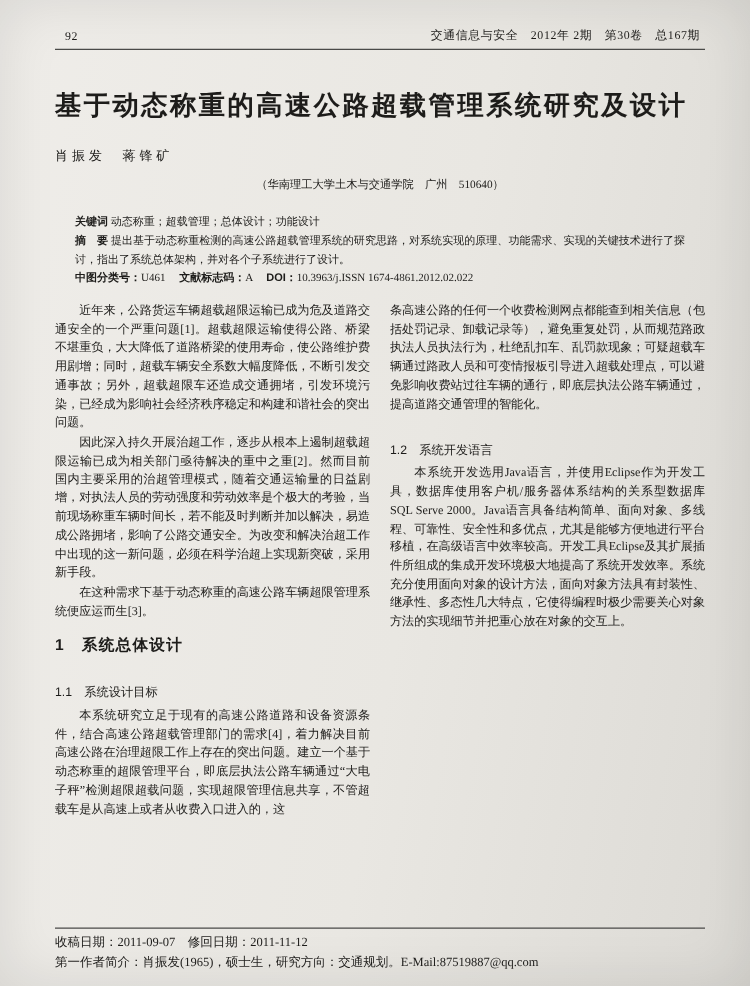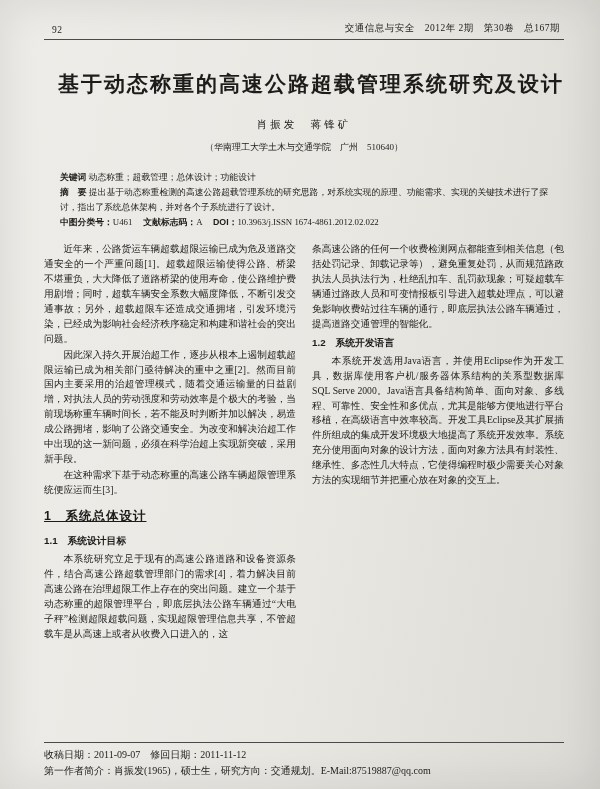--- a/index.html
+++ b/index.html
@@ -14,41 +14,41 @@
     padding:20px 36px 12px 44px;
     background:linear-gradient(100deg,#efede9 0%,#e9e7e2 55%,#dcdad5 100%);
     box-shadow:inset 0 0 46px rgba(0,0,0,.10);
   }
   .header {
     display:flex; justify-content:space-between; align-items:flex-end;
     font-size:9.5px; padding:2px 4px 4px 8px; letter-spacing:.5px;gap:27px;
   }
   .header-rule { border-top:1.2px solid #4a4a48; margin:0 0 2px 0; }
   .title {
-    text-align:right;
+    text-align:left;
     font-family:"Liberation Sans","DejaVu Sans",sans-serif;
     font-weight:bold; font-size:21px; letter-spacing:2px;
     margin:30px 0 20px 0;
   }
-  .authors { text-align:center; font-size:10.5px; letter-spacing:3px; margin-bottom:9px; }
+  .authors { font-size:10.5px; letter-spacing:3px; margin-bottom:9px; }
   .affiliation { text-align:center; font-size:9px; margin-bottom:16px; }
   .abstract { padding:0 16px; font-size:8.8px; line-height:1.62; text-align:justify; }
   .abstract p { margin-bottom:1px; }
   .abstract b { font-family:"Liberation Sans","DejaVu Sans",sans-serif; }
   .columns { display:flex; gap:16px; margin-top:13px; }
   .col { flex:1; min-width:0; font-size:9.7px; line-height:1.54; text-align:justify; }
   .body-p { text-indent:2em; margin-bottom:1px; }
   .body-p.cont { text-indent:0; }
   .sec {
     font-family:"Liberation Sans","DejaVu Sans",sans-serif;
-    font-size:12.5px; font-weight:bold; margin:9px 0 7px 0; letter-spacing:1px;text-decoration:underline;
+    font-size:12.5px; font-weight:bold; margin:9px 0 7px 0; letter-spacing:1px;
   }
   .subsec {
     font-family:"Liberation Sans","DejaVu Sans",sans-serif;
-    font-size:9.8px; font-weight:bold; margin:3px 0 4px 0;
+    font-size:9.8px; font-weight:normal; margin:21px 0 4px 0;
   }
   .footnote {
     position:absolute; left:44px; right:36px; bottom:11px;
     border-top:1px solid #4a4a48; padding-top:4px;
     font-size:10px; line-height:1.55; text-align:left;
   }
 </style>
 </head>
 <body>
 

